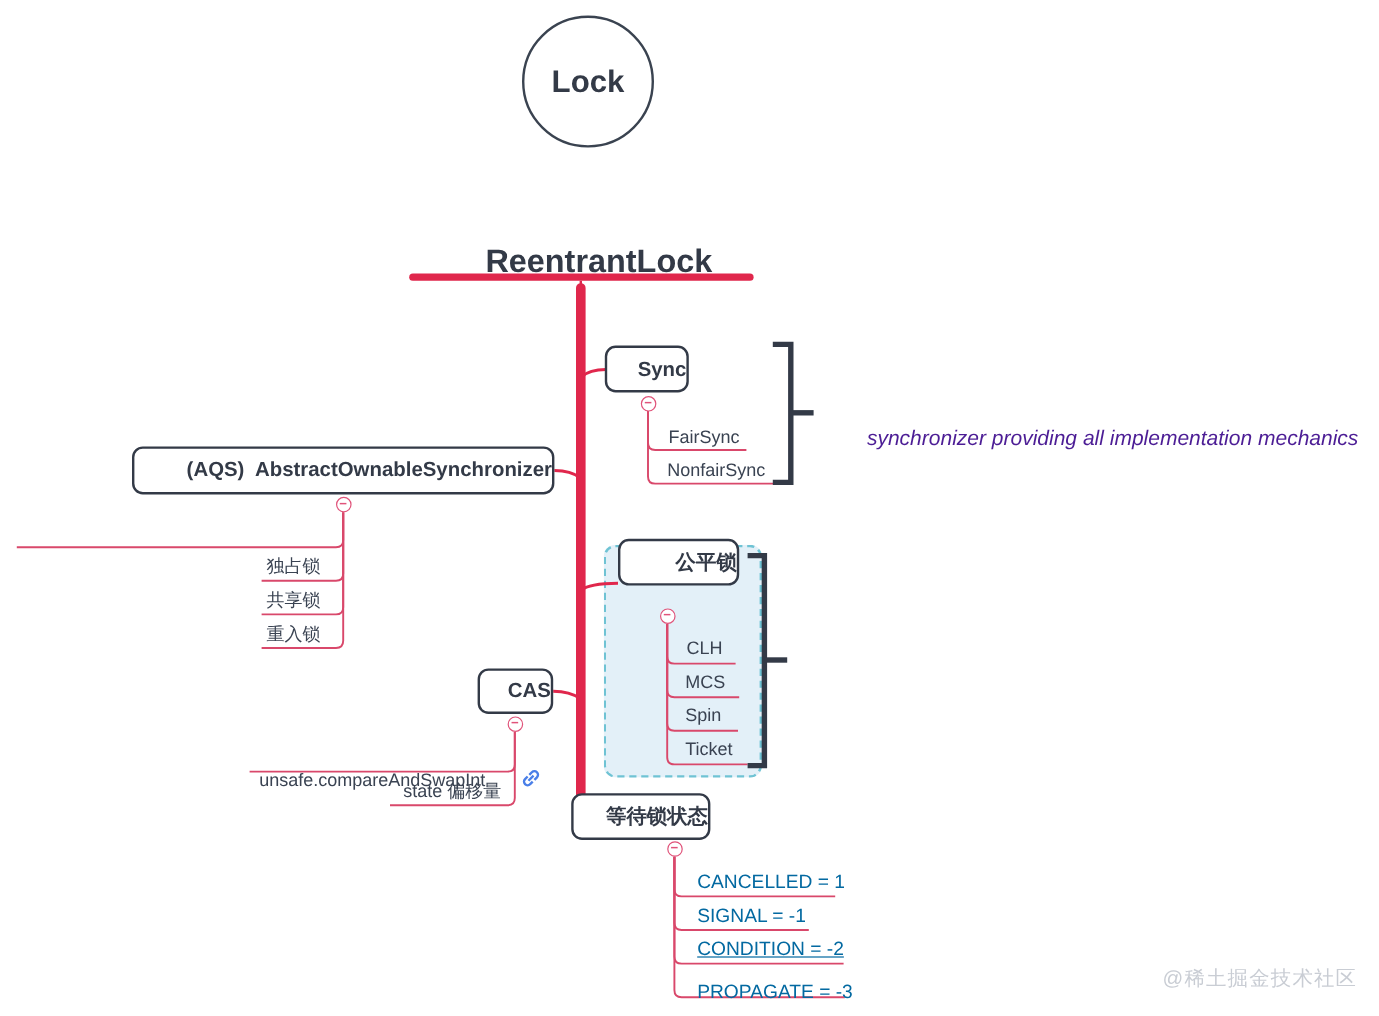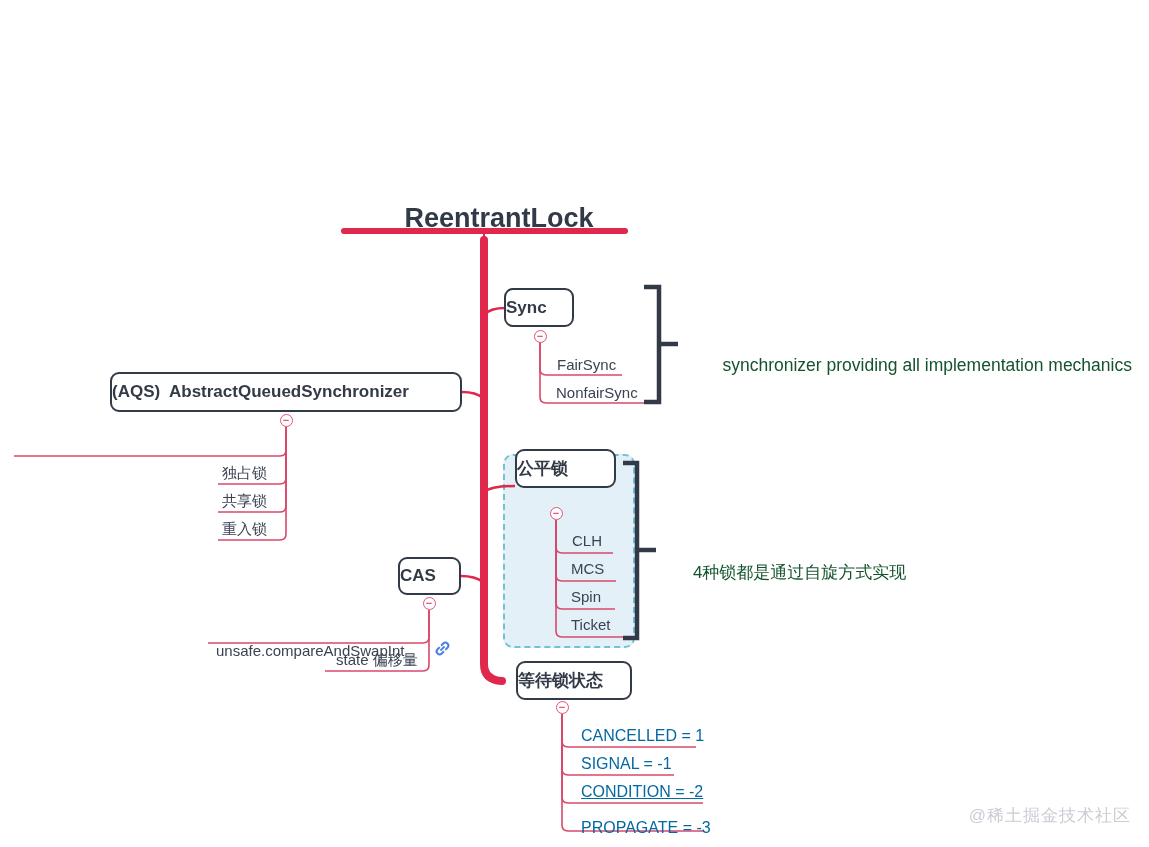--- a/index.html
+++ b/index.html
@@ -6,21 +6,21 @@
   #canvas{
     position:relative;width:1149px;height:847px;background:#ffffff;overflow:hidden;
     font-family:"Liberation Sans","DejaVu Sans",sans-serif;color:#333a47;
   }
   #connector-layer{position:absolute;left:0;top:0;z-index:2;}
   .group-box{
     position:absolute;z-index:1;border:2px dashed #6fc3d4;background:#e3f0f8;border-radius:10px;
   }
   .node-box{
     position:absolute;z-index:3;background:#ffffff;border:2.5px solid #333a47;border-radius:9px;
-    display:flex;align-items:center;justify-content:flex-start;
+    display:flex;align-items:center;justify-content:flex-end;
     font-weight:bold;font-size:17px;color:#333a47;white-space:pre;box-sizing:border-box;
   }
   .root-circle{
     position:absolute;z-index:3;width:106px;height:106px;border:2px solid #3a4350;border-radius:50%;
     background:#ffffff;display:flex;align-items:center;justify-content:center;
     font-weight:bold;font-size:26px;color:#333a47;
   }
   .main-title{
     position:absolute;z-index:3;width:300px;text-align:center;
     font-weight:bold;font-size:27px;color:#333a47;white-space:pre;
@@ -29,21 +29,21 @@
     position:absolute;z-index:3;font-size:15px;color:#3a4352;white-space:pre;line-height:18px;
     display:flex;align-items:center;gap:5px;
   }
   .leaf.num{font-size:16px;color:#0369a1;}
   .collapse{
     position:absolute;z-index:5;width:13px;height:13px;border:1.5px solid #e0537a;border-radius:50%;
     background:#ffffff;box-sizing:border-box;display:flex;align-items:center;justify-content:center;
     font-size:11px;line-height:10px;color:#e0537a;font-weight:bold;cursor:pointer;
   }
   .summary-note{
-    position:absolute;z-index:3;color:#14532d;white-space:pre;
+    position:absolute;z-index:3;font-style:italic;color:#4c1d95;white-space:pre;
   }
   .note-en{font-size:17.5px;}
   .note-cn{font-size:17px;}
   .watermark{
     position:absolute;z-index:4;right:18px;bottom:20px;font-size:17px;color:#c9cdd4;letter-spacing:1px;
   }
   .link-icon-svg{display:inline-block;vertical-align:middle;}
 </style>
 </head>
 <body>
@@ -98,20 +98,23 @@
     <g stroke="#333a47" stroke-width="4.5" fill="none" stroke-linecap="butt">
       <path d="M644,287 H659 V402 H644"></path>
       <line x1="659" y1="344" x2="678" y2="344"></line>
     </g>
     <g stroke="#333a47" stroke-width="4.5" fill="none" stroke-linecap="butt">
       <path d="M623,463 H637 V638 H623"></path>
       <line x1="637" y1="550" x2="656" y2="550"></line>
     </g>
   </svg>
 
+  <div class="root-circle" style="left:435px;top:13px;">
+    <span>Lock</span>
+  </div>
 
   <div class="main-title" style="left:334px;top:172px;">
     <span>ReentrantLock</span>
   </div>
 
   <div class="node-box" style="left:504px;top:288px;width:70px;height:39px;">
     <span>Sync</span>
   </div>
   <div class="collapse" style="left:533.5px;top:329.5px;">
     <span>−</span>
@@ -120,21 +123,21 @@
     <span>FairSync</span>
   </div>
   <div class="leaf" style="left:556px;top:384px;">
     <span>NonfairSync</span>
   </div>
   <div class="summary-note note-en" style="left:703px;top:334px;">
     <span>synchronizer providing all implementation mechanics</span>
   </div>
 
   <div class="node-box" style="left:110px;top:372px;width:352px;height:40px;">
-    <span>(AQS)  AbstractQueuedSynchronizer</span>
+    <span>(AQS)  AbstractOwnableSynchronizer</span>
   </div>
   <div class="collapse" style="left:279.5px;top:413.5px;">
     <span>−</span>
   </div>
   <div class="leaf" style="left:222px;top:464px;align-items:flex-end;">
     <span>独占锁</span>
   </div>
   <div class="leaf" style="left:222px;top:492px;">
     <span>共享锁</span>
   </div>
@@ -152,23 +155,20 @@
     <span>CLH</span>
   </div>
   <div class="leaf" style="left:571px;top:560px;align-items:center;">
     <span>MCS</span>
   </div>
   <div class="leaf" style="left:571px;top:588px;">
     <span>Spin</span>
   </div>
   <div class="leaf" style="left:571px;top:616px;">
     <span>Ticket</span>
-  </div>
-  <div class="summary-note note-cn" style="left:674px;top:541px;">
-    <span>4种锁都是通过自旋方式实现</span>
   </div>
 
   <div class="node-box" style="left:398px;top:557px;width:63px;height:38px;">
     <span>CAS</span>
   </div>
   <div class="collapse" style="left:422.5px;top:596.5px;">
     <span>−</span>
   </div>
   <div class="leaf" style="left:216px;top:622px;">
     <span>unsafe.compareAndSwapInt</span>
@@ -179,21 +179,21 @@
           <path d="M9.5,5.5 H12.5 a3,3 0 0 1 0,6 H9.5"></path>
           <line x1="5.5" y1="8.5" x2="11.5" y2="8.5"></line>
         </g>
       </svg>
     </span>
   </div>
   <div class="leaf" style="left:336px;top:651px;">
     <span>state 偏移量</span>
   </div>
 
-  <div class="node-box" style="left:516px;top:661px;width:116px;height:39px;">
+  <div class="node-box" style="left:476px;top:661px;width:116px;height:39px;">
     <span>等待锁状态</span>
   </div>
   <div class="collapse" style="left:555.5px;top:700.5px;">
     <span>−</span>
   </div>
   <div class="leaf num" style="left:581px;top:727px;">
     <span>CANCELLED = 1</span>
   </div>
   <div class="leaf num" style="left:581px;top:755px;">
     <span>SIGNAL = -1</span>

